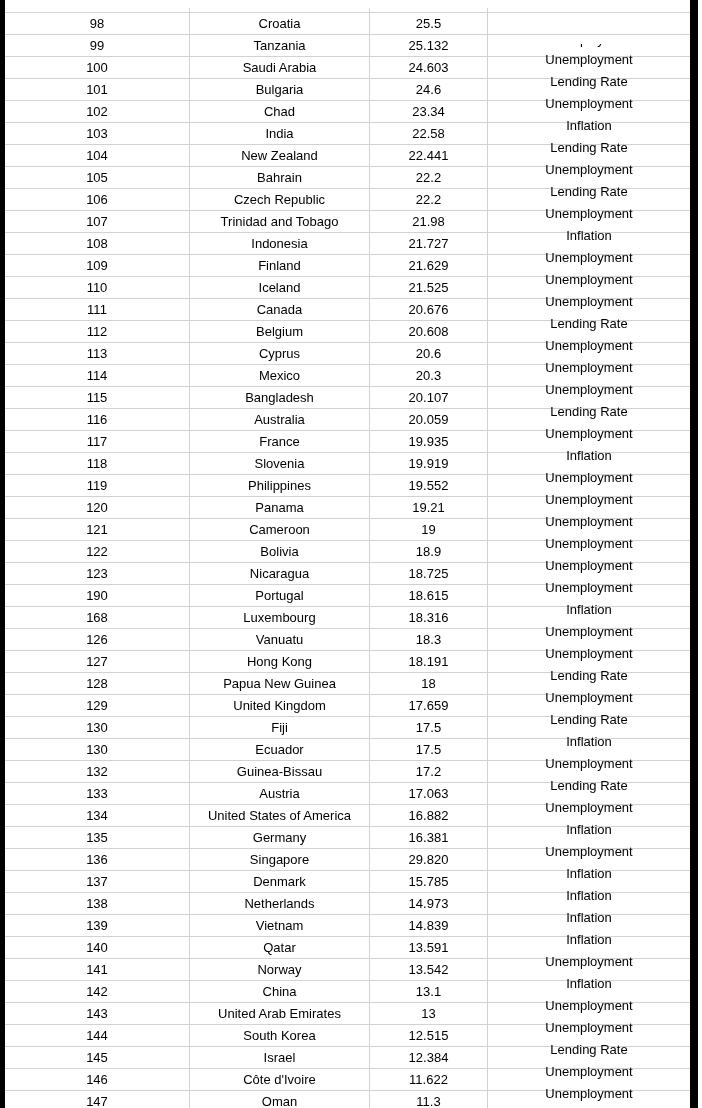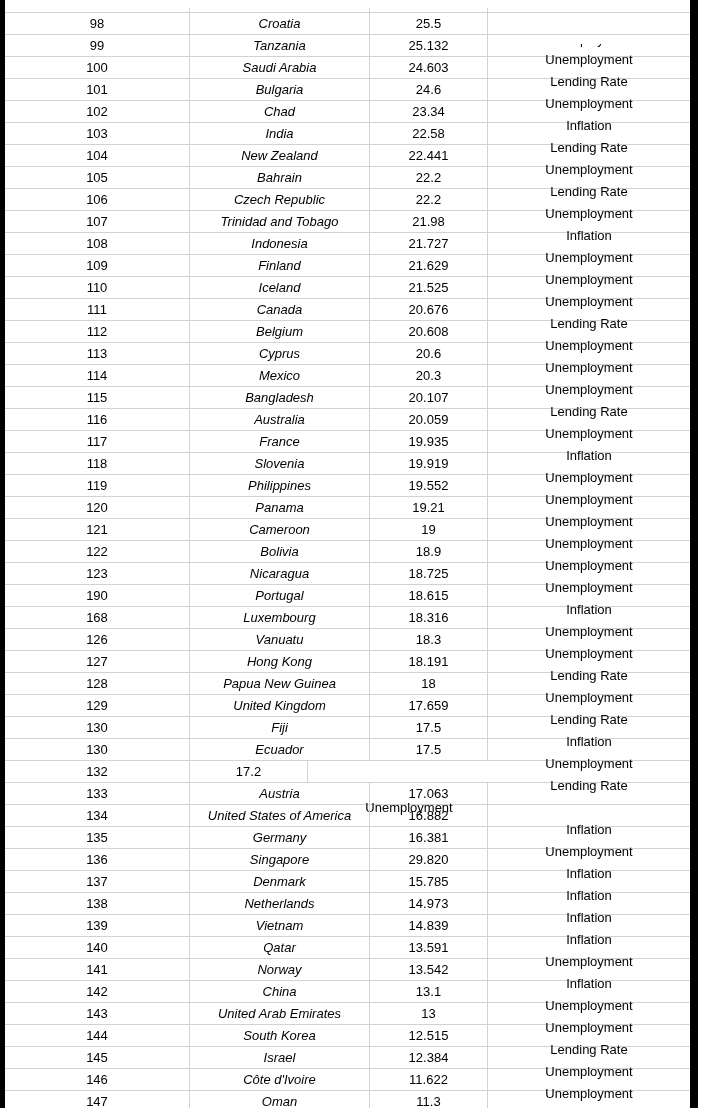--- a/index.html
+++ b/index.html
@@ -19,21 +19,21 @@
     background: var(--bg, #ffffff);
   }
   .cell {
     box-sizing: border-box; height: 100%;
     display: flex; align-items: center; justify-content: center;
     font-size: 13px; line-height: 20px; color: var(--text, #000000);
     border-right: 1.5px solid var(--grid, #d2d2d2);
     overflow: hidden; white-space: nowrap;
   }
   .c1 { width: 185px; }
-  .c2 { width: 180px; font-style: italic; }
+  .c2 { width: 180px; }
   .c3 { width: 118px; }
   .c4 { width: 202px; border-right: none; margin-top: 36px; }
   .row-partial-top { height: 5px; }
   .row-partial-bottom { height: 3px; border-bottom: none; }
   .row-partial-top .cell, .row-partial-bottom .cell { display: block; }
   .clip-text {
     display: block; width: 100%; text-align: center;
     font-size: 13px; line-height: 20px; margin-top: -14px;
     color: var(--text, #000000);
   }
@@ -287,20 +287,21 @@
 
   <div class="row">
     <div class="cell c1">130</div>
     <div class="cell c2">Ecuador</div>
     <div class="cell c3">17.5</div>
     <div class="cell c4">Lending Rate</div>
   </div>
 
   <div class="row">
     <div class="cell c1">132</div>
+    <div class="cell c2">Guinea-Bissau</div>
     <div class="cell c3">17.2</div>
     <div class="cell c4">Unemployment</div>
   </div>
 
   <div class="row">
     <div class="cell c1">133</div>
     <div class="cell c2">Austria</div>
     <div class="cell c3">17.063</div>
     <div class="cell c4">Inflation</div>
   </div>

